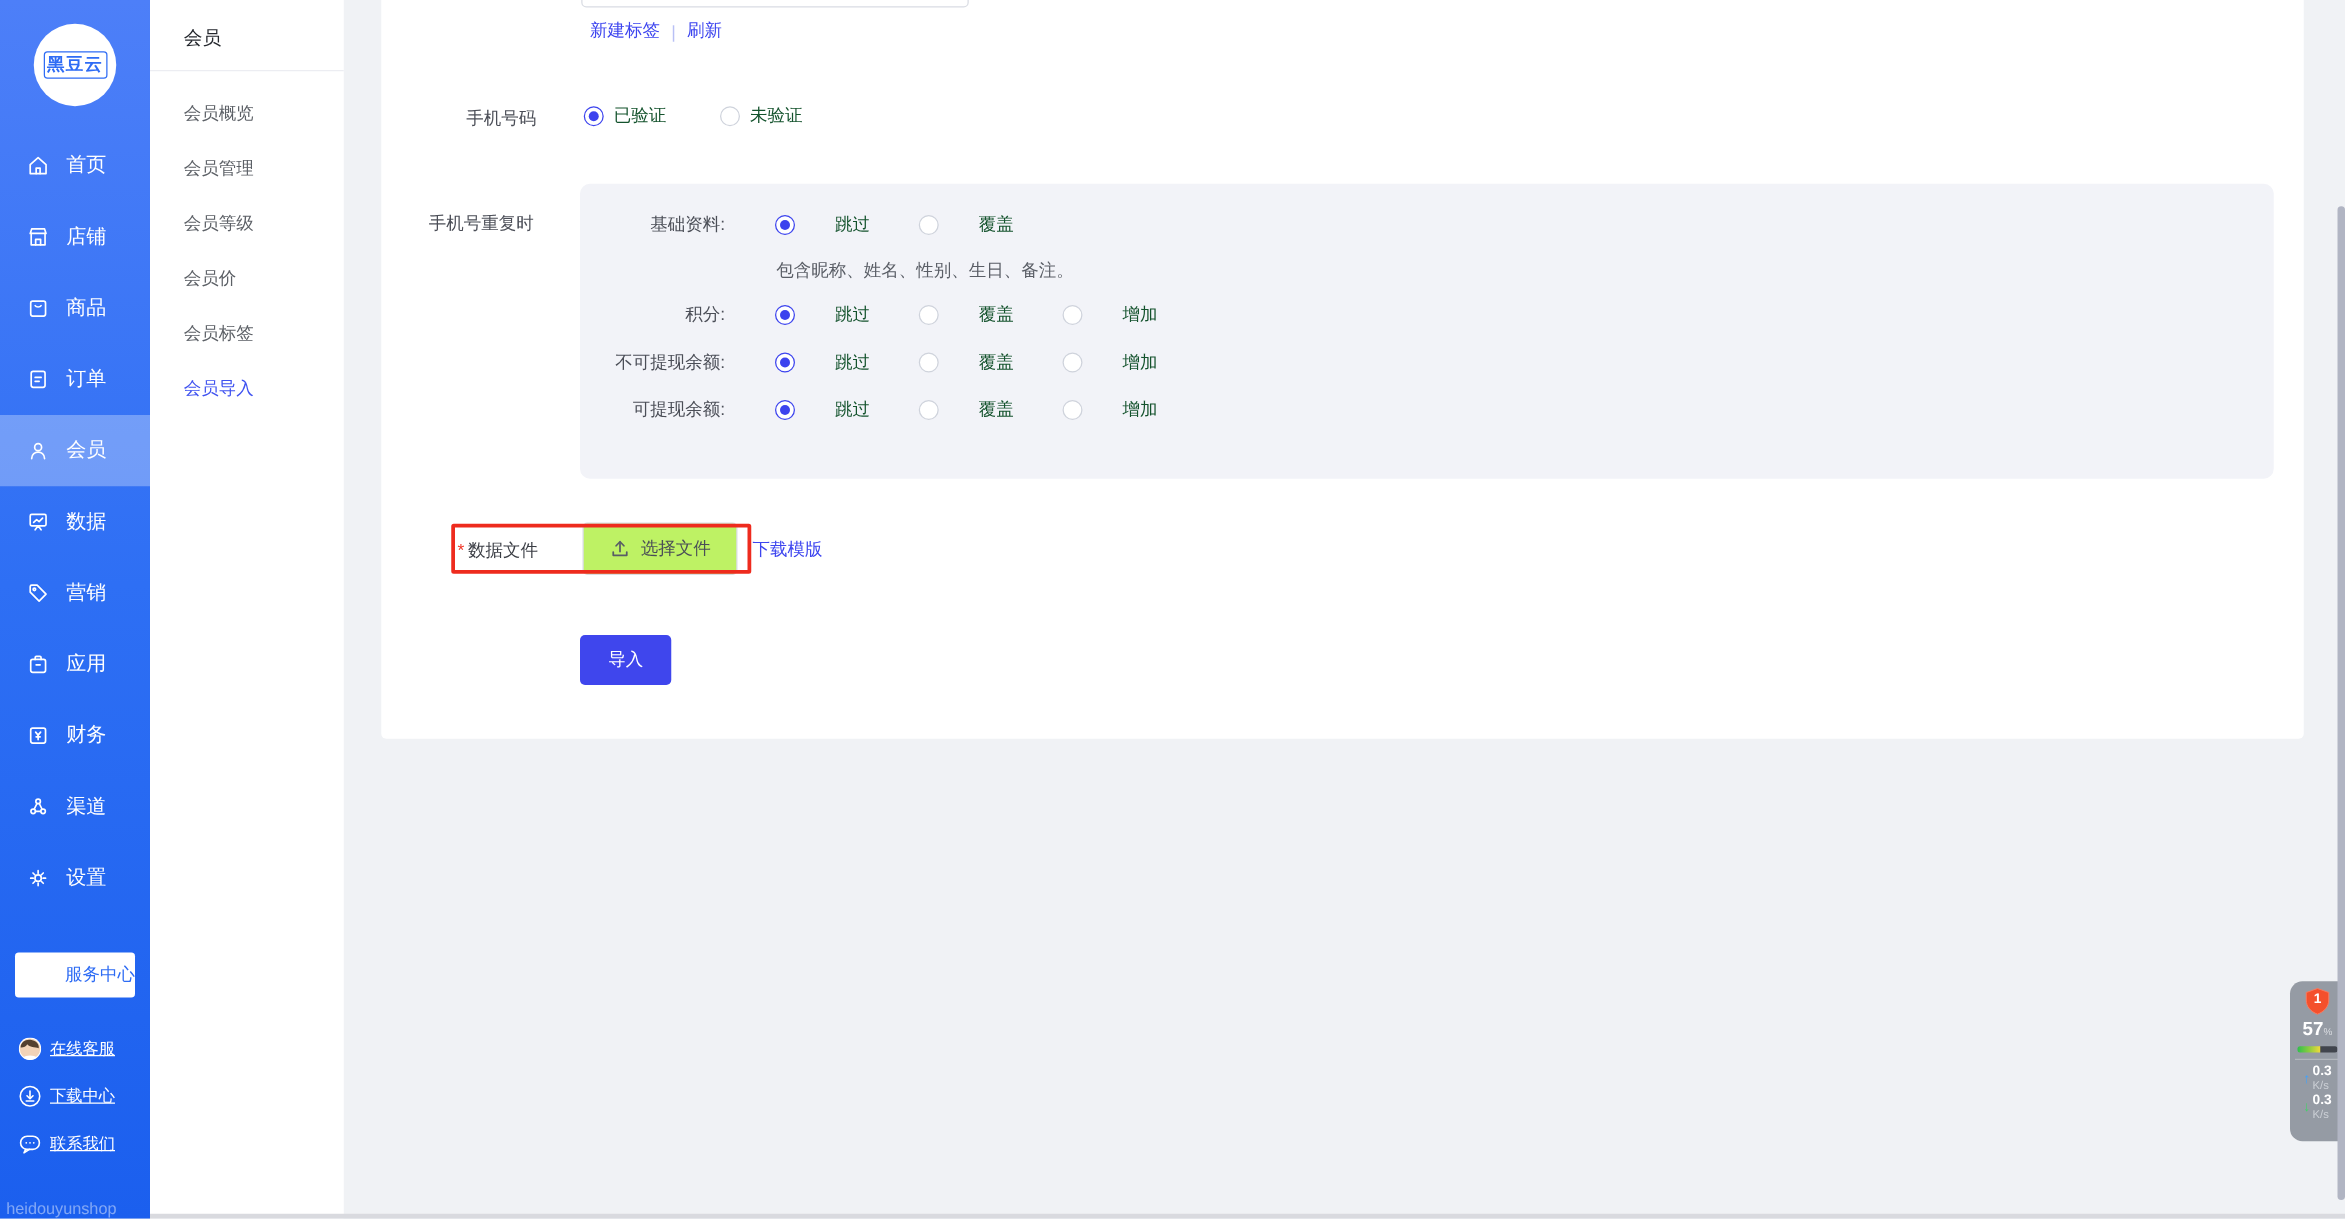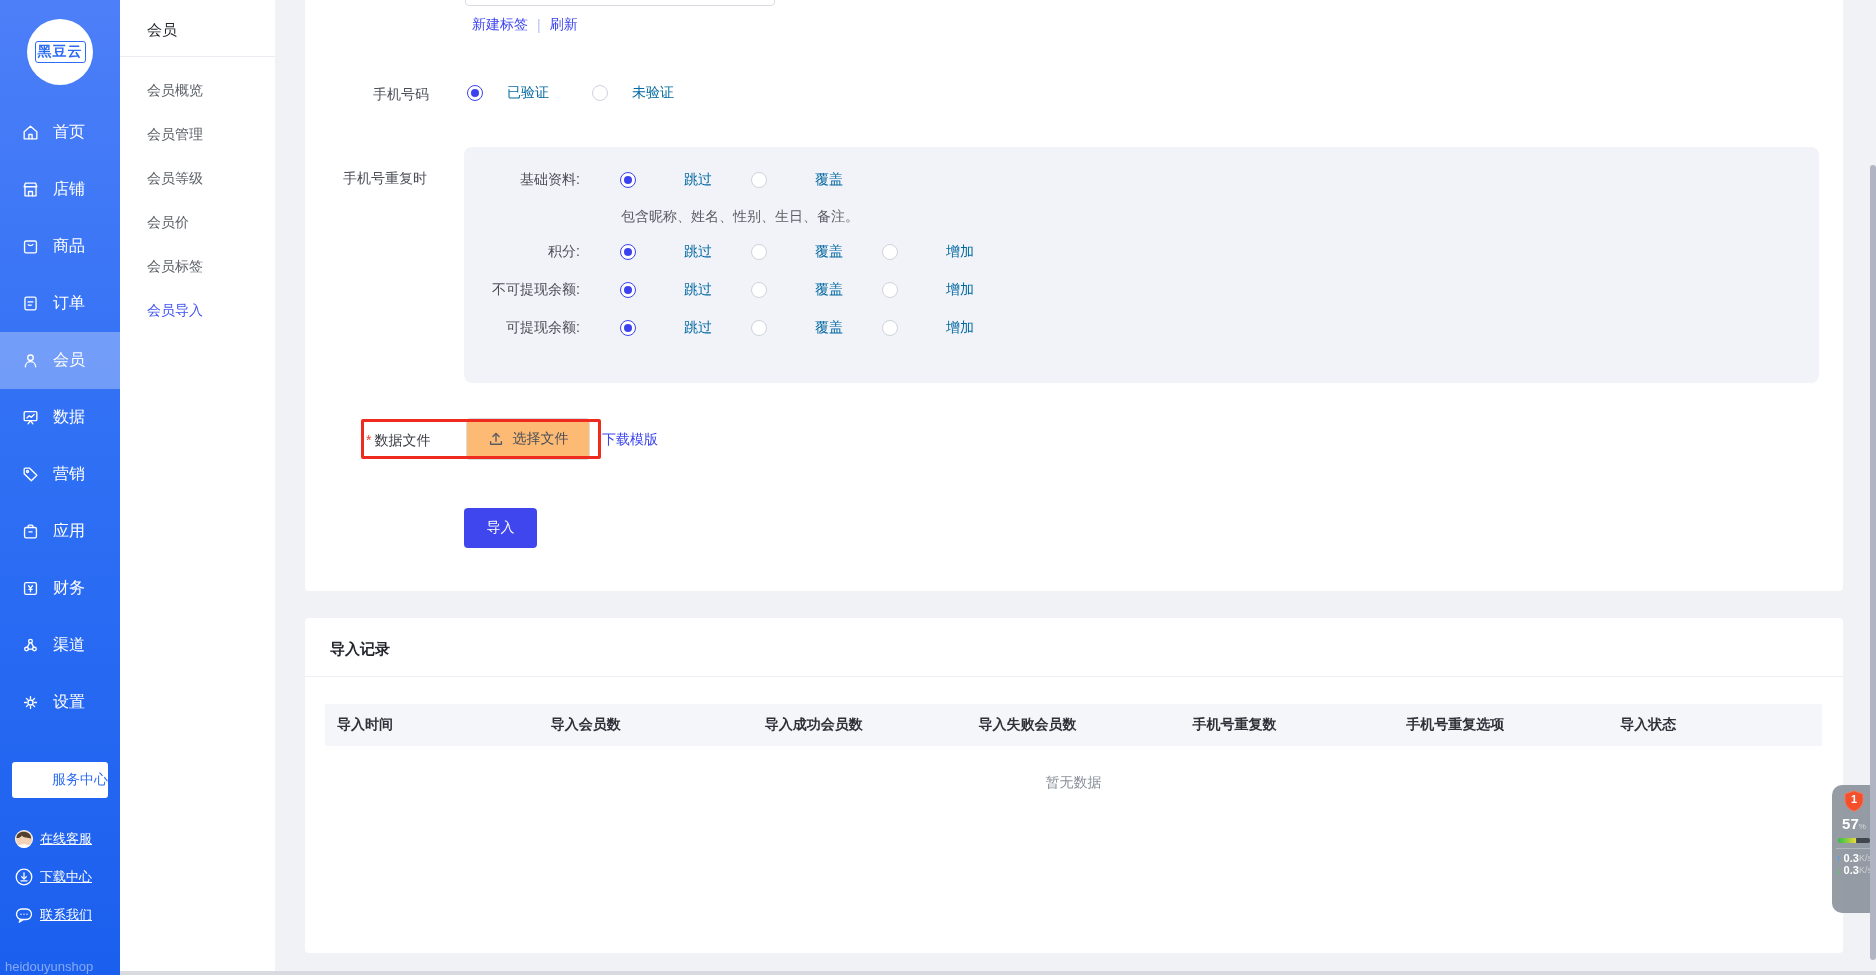--- a/index.html
+++ b/index.html
@@ -45,34 +45,34 @@
   .tag-links .sep{color:#b9c0f5;margin:0 9px;}
   .tag-links span{cursor:pointer;}
   .form-label{position:absolute;font-size:14px;color:#4b4e57;text-align:right;}
   .radio-group{position:absolute;display:flex;align-items:center;}
   .radio-item{display:flex;align-items:center;cursor:pointer;}
   .radio{width:16px;height:16px;border-radius:50%;border:1px solid #cfd3dc;background:#fff;
     box-sizing:border-box;position:relative;flex:none;}
   .radio.checked{border-color:#3c43ee;}
   .radio.checked::after{content:"";position:absolute;left:3px;top:3px;width:8px;height:8px;
     border-radius:50%;background:#3c43ee;}
-  .radio-item .rtext{margin-left:24px;font-size:14px;color:#0369a1;}
+  .radio-item .rtext{margin-left:8px;font-size:14px;color:#14532d;}
 
   .dup-panel{position:absolute;left:159px;top:157px;width:1355px;height:236px;background:#f2f3f8;border-radius:8px;}
   .dup-row{position:absolute;left:0;display:flex;align-items:center;height:18px;}
   .dup-row .rlabel{width:116px;text-align:right;font-size:14px;color:#4b4e57;flex:none;}
   .dup-row .opts{display:flex;align-items:center;margin-left:40px;}
   .dup-row .radio-item{margin-right:39px;gap:24px;}
   .dup-note{position:absolute;left:157px;top:61px;font-size:14px;color:#5a5e66;}
 
   .file-annotation{position:absolute;left:56px;top:429px;width:240px;height:40px;
     border:3px solid #ee2b1e;border-radius:2px;box-sizing:border-box;z-index:6;}
   .file-label{position:absolute;left:61px;top:442px;font-size:14px;color:#3a3d44;}
   .file-label .star{color:#f03a2c;margin-right:3px;}
-  .file-button{position:absolute;left:161px;top:428px;width:124px;height:42px;background:#fdba74;
+  .file-button{position:absolute;left:161px;top:428px;width:124px;height:42px;background:#bef264;
     border:1px solid #d9dce3;border-radius:4px;box-sizing:border-box;display:flex;align-items:center;
     justify-content:center;font-size:14px;color:#4a4e57;cursor:pointer;}
   .file-button svg{margin-right:9px;}
   .template-link{position:absolute;left:297px;top:441px;font-size:14px;color:#3d45ef;cursor:pointer;}
   .import-btn{position:absolute;left:159px;top:518px;width:73px;height:40px;background:#3f46ed;
     color:#fff;font-size:14px;border-radius:4px;display:flex;align-items:center;justify-content:center;cursor:pointer;}
 
   
   .rec-title{position:absolute;left:25px;top:22px;font-size:15px;font-weight:600;color:#22252b;}
   .rec-divider{position:absolute;left:0;top:58px;width:1538px;height:1px;background:#edeff4;}
@@ -95,21 +95,21 @@
     font-size:11px;font-weight:bold;}
   .w-percent{margin-top:4px;color:#fff;font-weight:bold;font-size:15px;line-height:16px;}
   .w-percent .unit{font-size:8px;color:#d8dbdf;font-weight:normal;}
   .w-bar{margin-top:3px;width:32px;height:5px;border-radius:2px;
     background:linear-gradient(90deg,#2fbf4c 0%,#8fcd3f 30%,#ecd93c 56%,#41454d 58%,#41454d 100%);}
   .w-div{width:36px;height:1px;background:rgba(255,255,255,0.28);margin:5px 0 3px;}
   .w-speed{display:flex;align-items:center;line-height:11px;margin-top:1px;}
   .w-speed .arrow{font-size:11px;font-weight:bold;margin-right:2px;}
   .w-speed .arrow.up{color:#3da2ff;}
   .w-speed .arrow.down{color:#43d167;}
-  .w-speed .col{display:flex;flex-direction:row;align-items:flex-start;}
+  .w-speed .col{display:flex;flex-direction:column;align-items:flex-start;}
   .w-speed .val{color:#fff;font-size:11px;font-weight:bold;}
   .w-speed .unit{color:#ccd0d6;font-size:9px;}
 </style>
 </head>
 <body>
 
 <div id="root">
 
   <div class="sidebar">
     <div class="logo-wrap">
@@ -355,34 +355,20 @@
       <span>选择文件</span>
     </div>
     <div class="file-annotation"></div>
     <div class="template-link">下载模版</div>
 
     <div class="import-btn">
       <span>导入</span>
     </div>
   </div>
 
-  <div class="card card2">
-    <div class="rec-title">导入记录</div>
-    <div class="rec-divider"></div>
-    <div class="rec-header">
-      <div class="rec-col">导入时间</div>
-      <div class="rec-col">导入会员数</div>
-      <div class="rec-col">导入成功会员数</div>
-      <div class="rec-col">导入失败会员数</div>
-      <div class="rec-col">手机号重复数</div>
-      <div class="rec-col">手机号重复选项</div>
-      <div class="rec-col">导入状态</div>
-    </div>
-    <div class="rec-empty">暂无数据</div>
-  </div>
 
   <div class="widget">
     <div class="w-shield">
       <svg width="20" height="22" viewBox="0 0 20 22">
           <path d="M10 0.8 L19 4 V10 C19 15.2 15.4 19.4 10 21.3 C4.6 19.4 1 15.2 1 10 V4 Z" fill="#f4502c" stroke="#fa7a5e" stroke-width="0.8"></path>
         </svg>
       <span class="num">1</span>
     </div>
     <div class="w-percent"><span>57</span><span class="unit">%</span></div>
     <div class="w-bar"></div>

